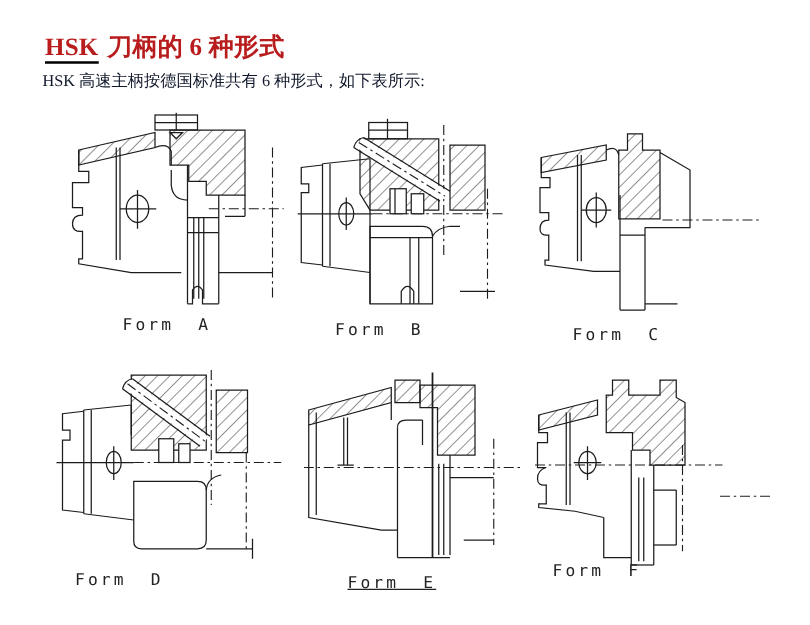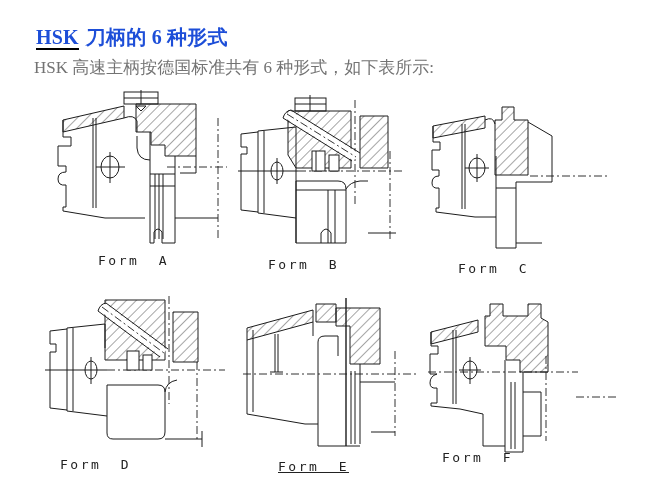--- a/index.html
+++ b/index.html
@@ -5,28 +5,28 @@
   * { margin:0; padding:0; box-sizing:border-box; }
   html,body { width:648px; height:500px; }
   body {
     background:#ffffff;
     font-family:"Liberation Serif","DejaVu Serif",serif;
     position:relative; overflow:hidden;
   }
   .page { position:absolute; inset:0; background:#fff; }
   .title {
     position:absolute; left:36px; top:24px;
-    font-size:20px; font-weight:bold; color:#1d4ed8; letter-spacing:.2px;
+    font-size:20px; font-weight:bold; color:#b91c1c; letter-spacing:.2px;
     white-space:nowrap;
   }
   .title .brand { border-bottom:2px solid #000; padding-bottom:0; }
   .title .rest  { margin-left:7px; }
   .subtitle {
     position:absolute; left:34px; top:56px;
-    font-size:17px; color:#737373; white-space:nowrap;
+    font-size:13px; color:#0f172a; white-space:nowrap;
   }
   .fig { position:absolute; }
   .fig svg { display:block; }
   .cap {
     position:absolute;
     font-family:"DejaVu Sans Mono",monospace;
     font-size:13px; color:#222;
     letter-spacing:2.5px; word-spacing:9px; white-space:pre;
   }
   .draw line,.draw path,.draw rect,.draw polygon,.draw polyline,

